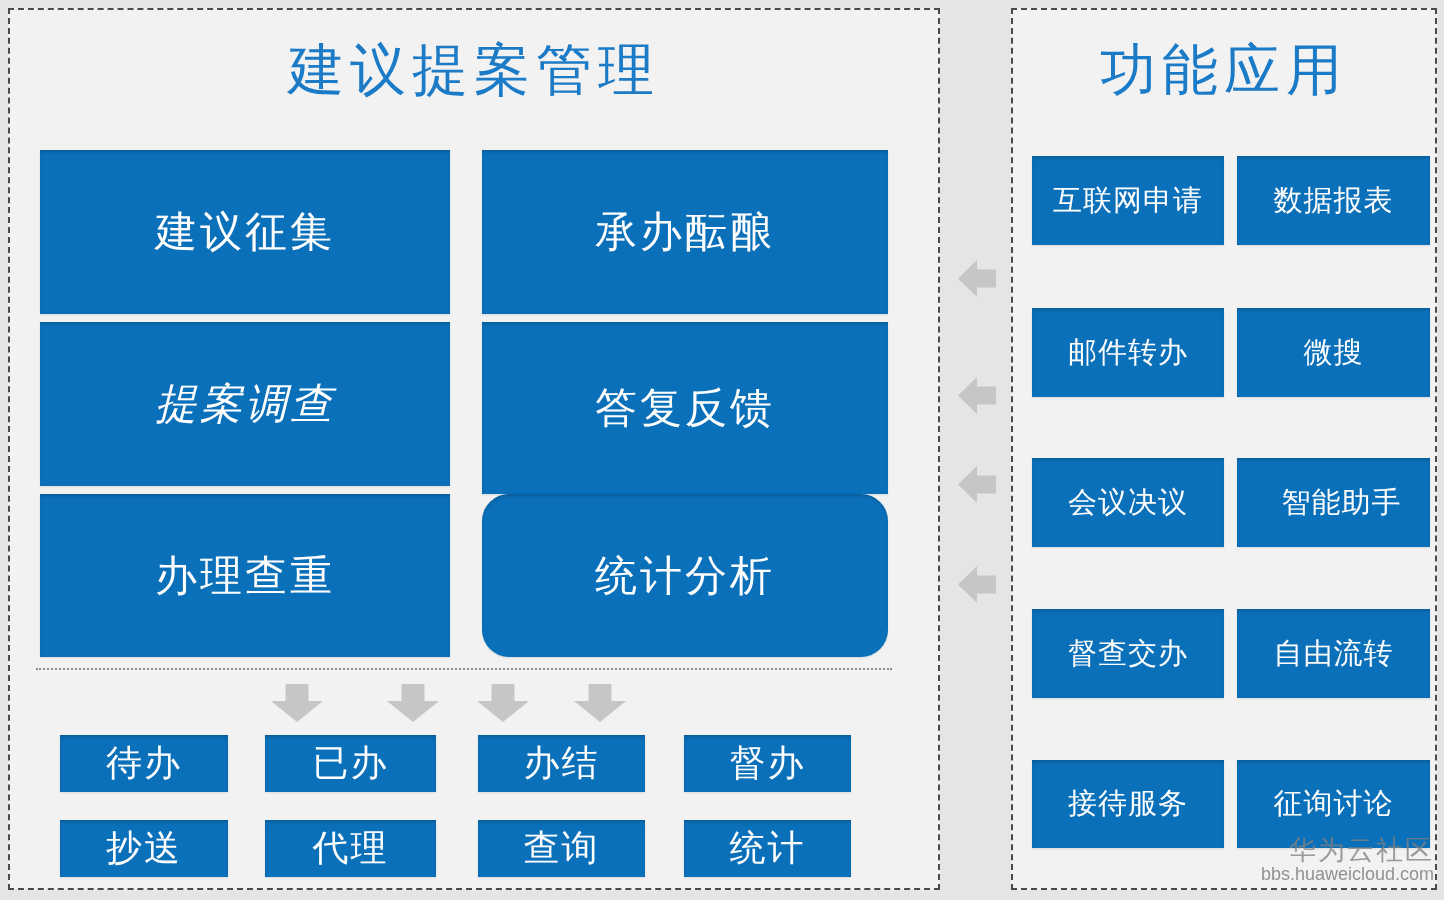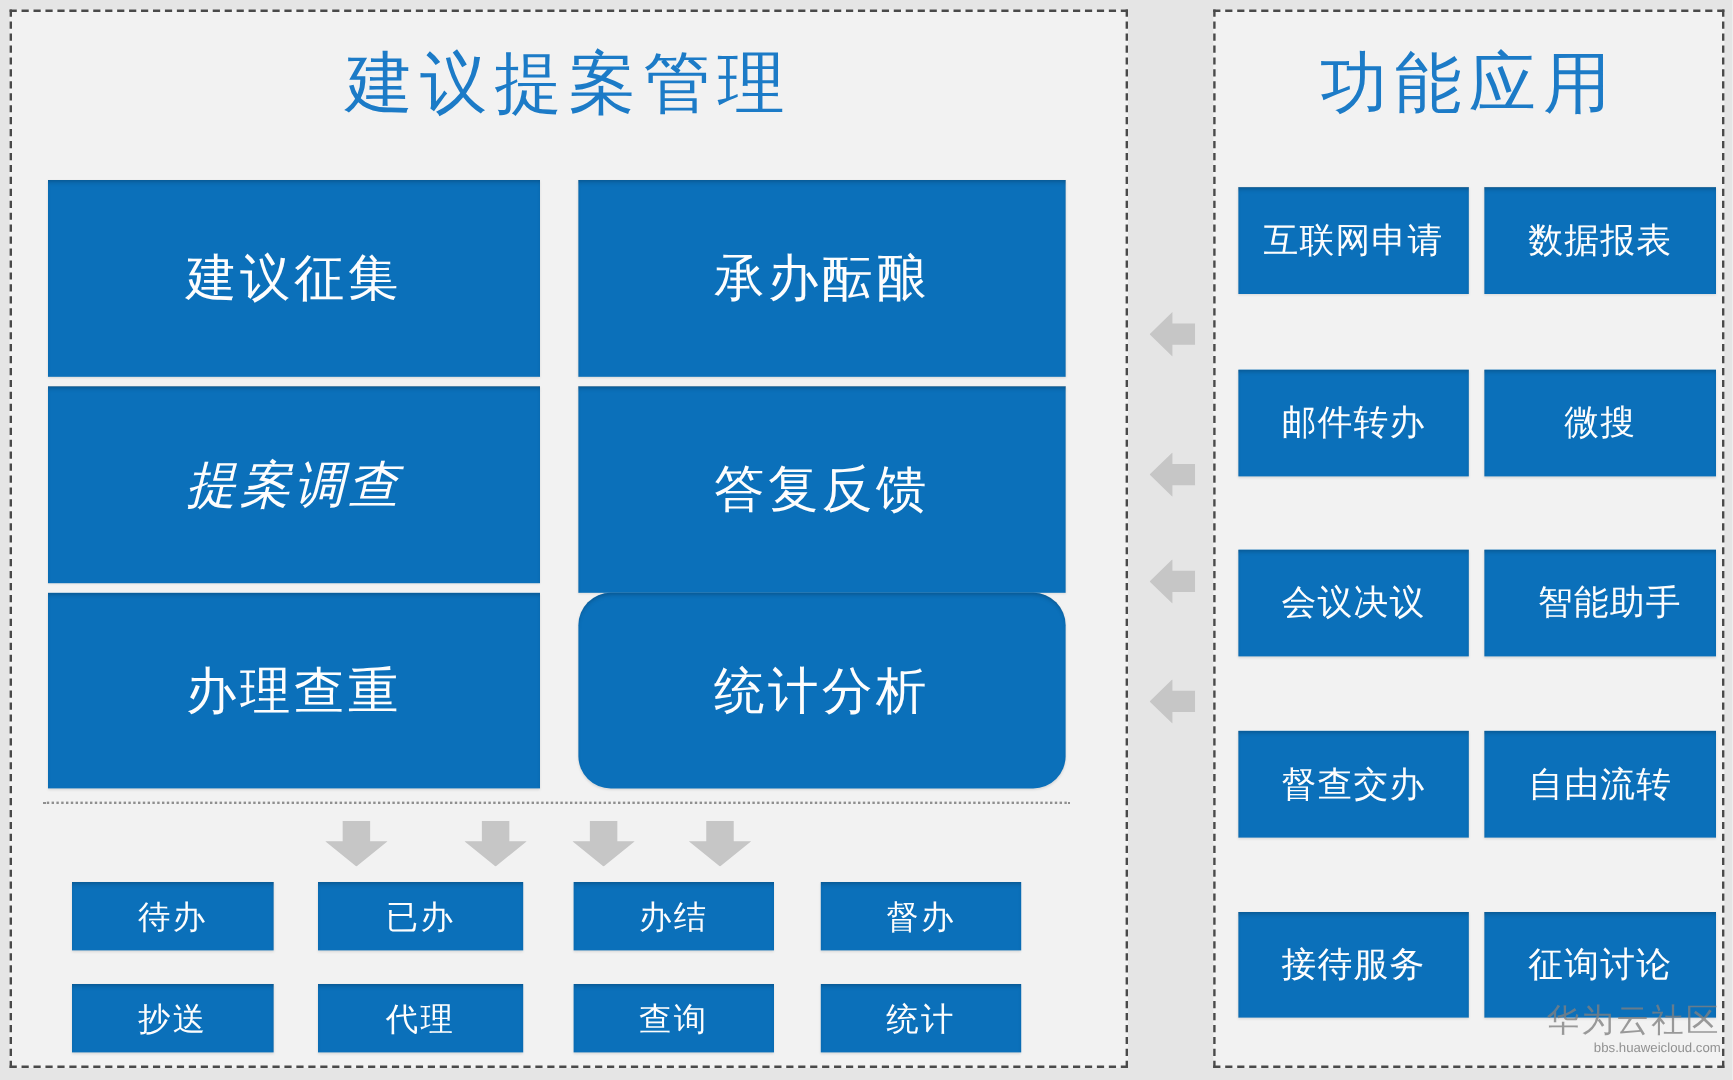--- a/index.html
+++ b/index.html
@@ -31,21 +31,21 @@
     box-shadow: inset 0 3px 4px -2px rgba(0,0,0,0.28), 0 1px 2px rgba(0,0,0,0.10);
     display: flex; align-items: center; justify-content: center;
     color: #ffffff;
   }
   .bluebox .label {
     color: #fdfdfd;
     font-family: "Liberation Serif", "DejaVu Serif", serif;
     white-space: nowrap;
   }
   .module-box .label { font-size: 42px; letter-spacing: 3px; }
-  .action-box .label { font-size: 27px; letter-spacing: 2px; }
+  .action-box .label { font-size: 36px; letter-spacing: 2px; }
   .app-box .label    { font-size: 29px; letter-spacing: 1px; }
 
   
   .m0 { left: 40px;  top: 150px; width: 410px; height: 164px; }
   .m1 { left: 482px; top: 150px; width: 406px; height: 164px; }
   .m2 { left: 40px;  top: 322px; width: 410px; height: 164px; font-style: italic; }
   .m3 { left: 482px; top: 322px; width: 406px; height: 172px; }
   .m4 { left: 40px;  top: 494px; width: 410px; height: 163px; }
   .m5 { left: 482px; top: 494px; width: 406px; height: 163px; border-radius: 27px; }
 
@@ -104,21 +104,21 @@
     text-align: right; z-index: 5;
     font-family: "Liberation Sans", sans-serif;
   }
   .watermark-brand {
     font-size: 27px; line-height: 30px; letter-spacing: 2px;
     color: rgba(128,128,128,0.78);
     white-space: nowrap;
     margin-left: 36px;
   }
   .watermark-url {
-    font-size: 11px; line-height: 18px;
+    font-size: 18px; line-height: 18px;
     color: rgba(120,120,120,0.80);
     white-space: nowrap;
   }
 </style>
 </head>
 <body>
 
 <div class="stage">
 
   <div class="panel panel-left"></div>

